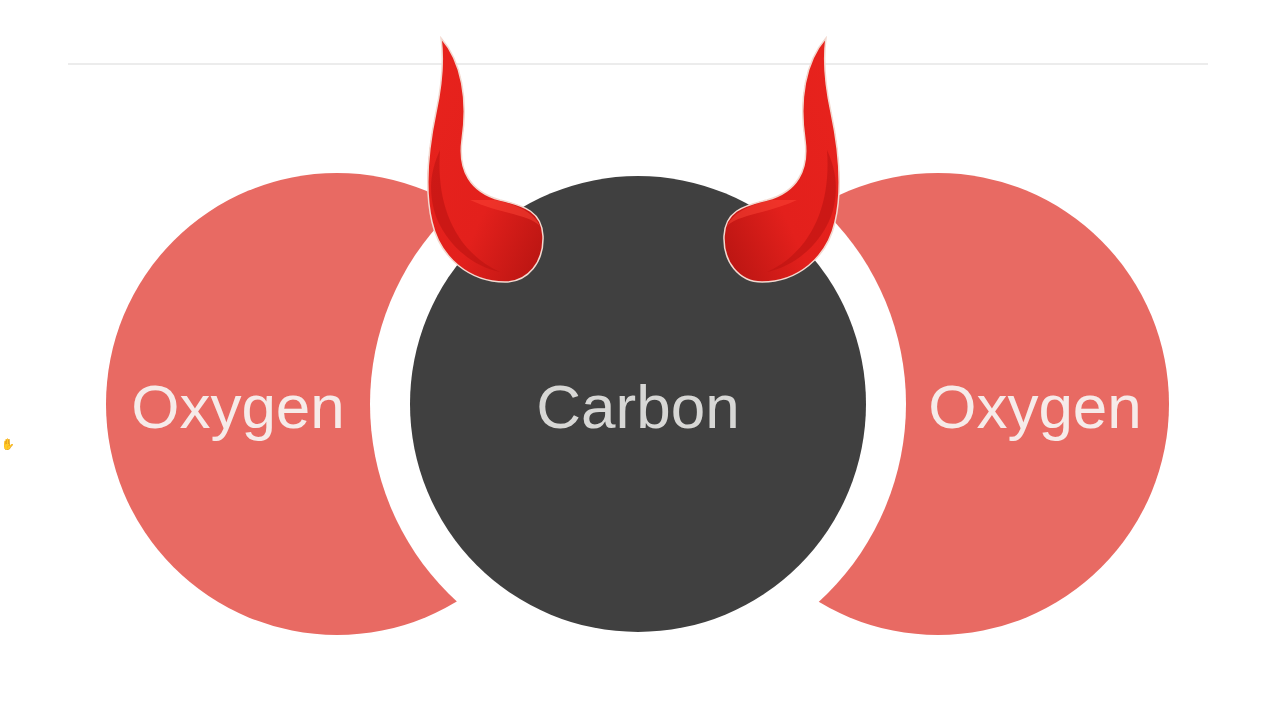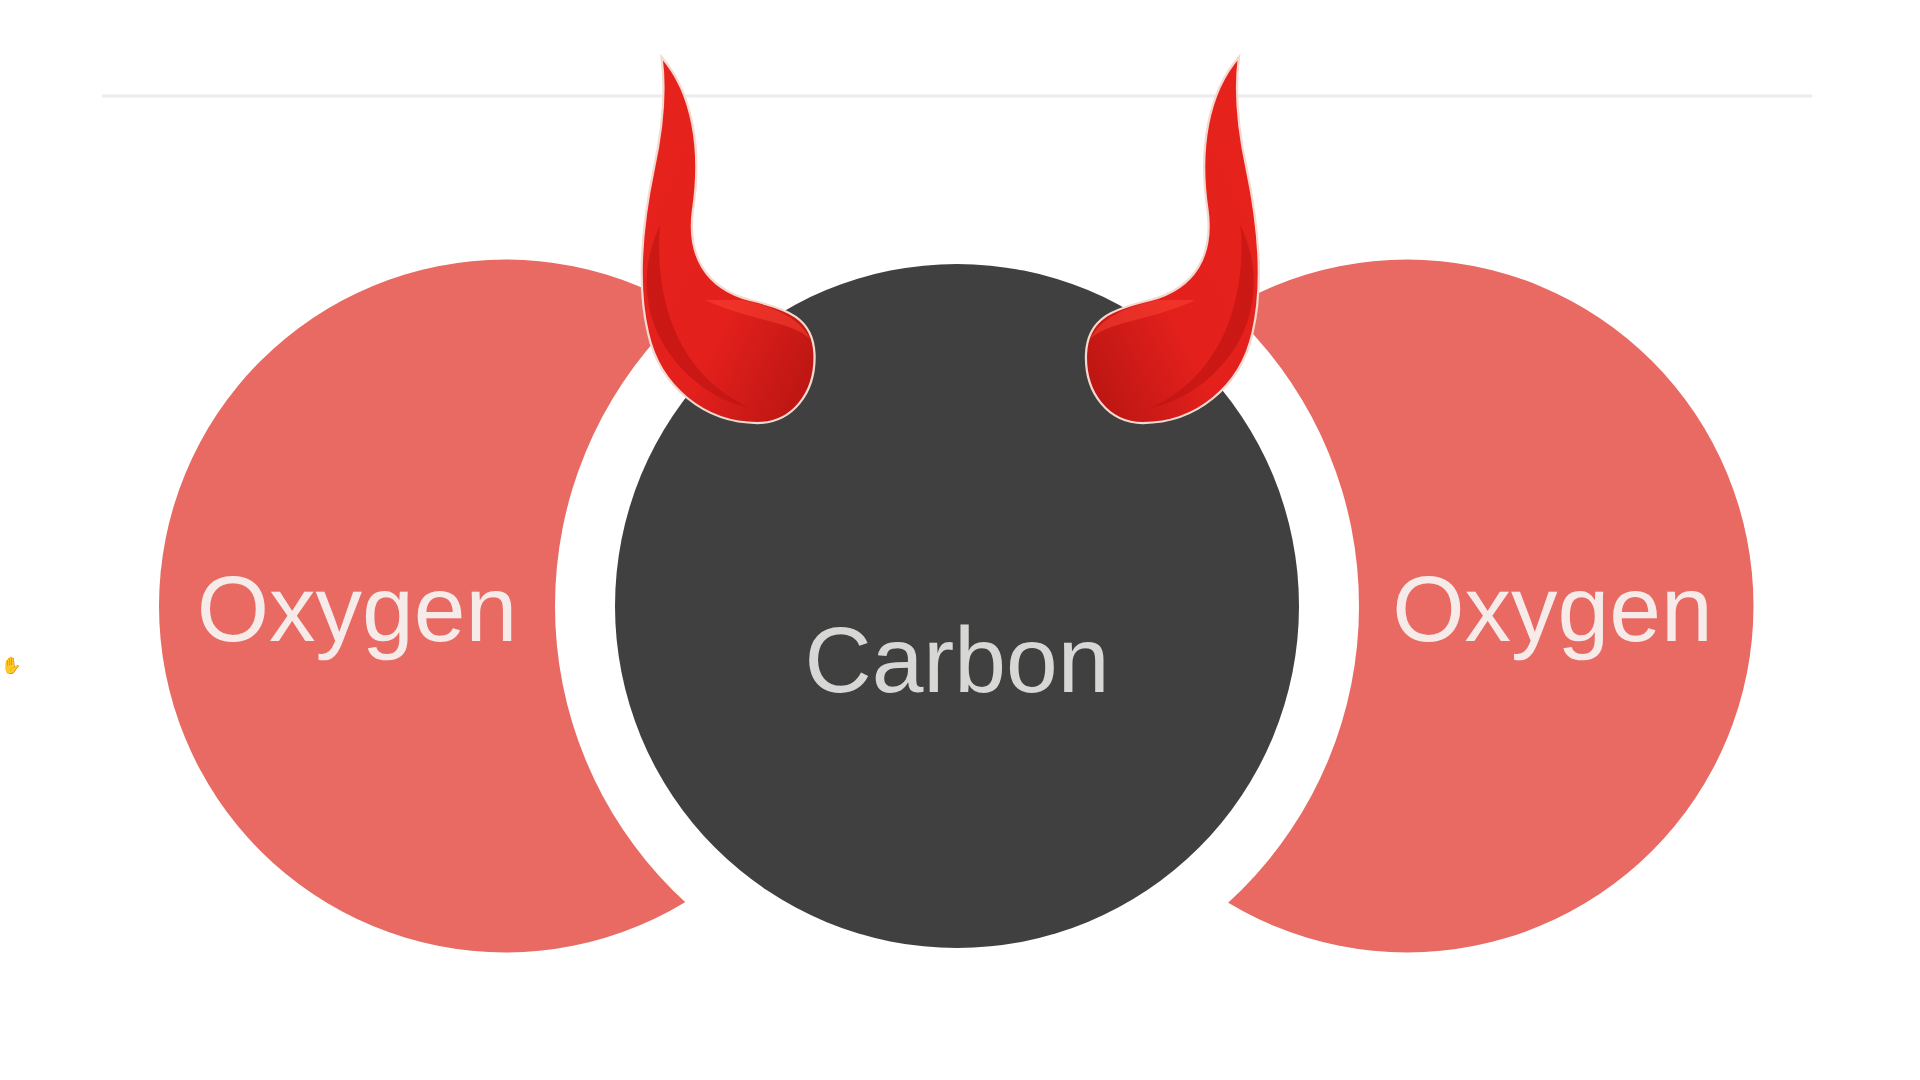--- a/index.html
+++ b/index.html
@@ -111,18 +111,18 @@
                C825,84 823,60 826,38 Z" fill="url(#hornGradR)" stroke="#f3d9d0" stroke-width="1.5"></path>
       <path d="M827,150 C831,200 815,250 767,272
                C797,266 825,240 833,210 C839,186 835,168 827,150 Z" fill="#b81210" opacity="0.55"></path>
       <path d="M797,200 C767,214 739,214 727,226
                C733,212 752,204 772,200 Z" fill="#ff4a3a" opacity="0.45"></path>
     </g>
   </svg>
 
   <div class="label oxygen" style="left:118px; top:376px; width:240px;">Oxygen</div>
 
-  <div class="label carbon" style="left:518px; top:376px; width:240px;margin-top:34px;">Carbon</div>
+  <div class="label carbon" style="left:518px; top:376px; width:240px;">Carbon</div>
 
   <div class="label oxygen" style="left:915px; top:376px; width:240px;">Oxygen</div>
 
   <div class="cursor-hand">✋</div>
 </div>
 
 </body></html>

